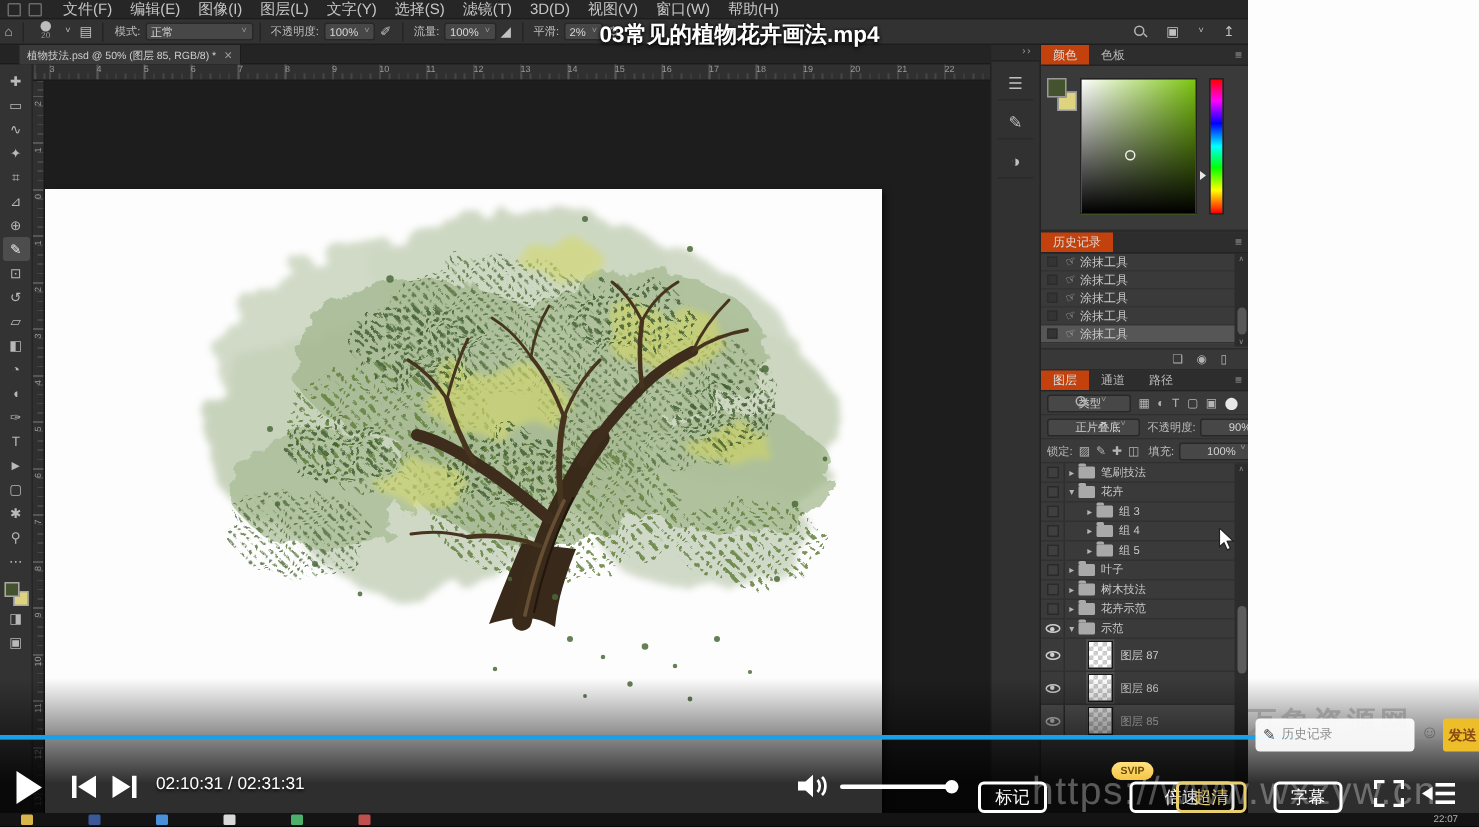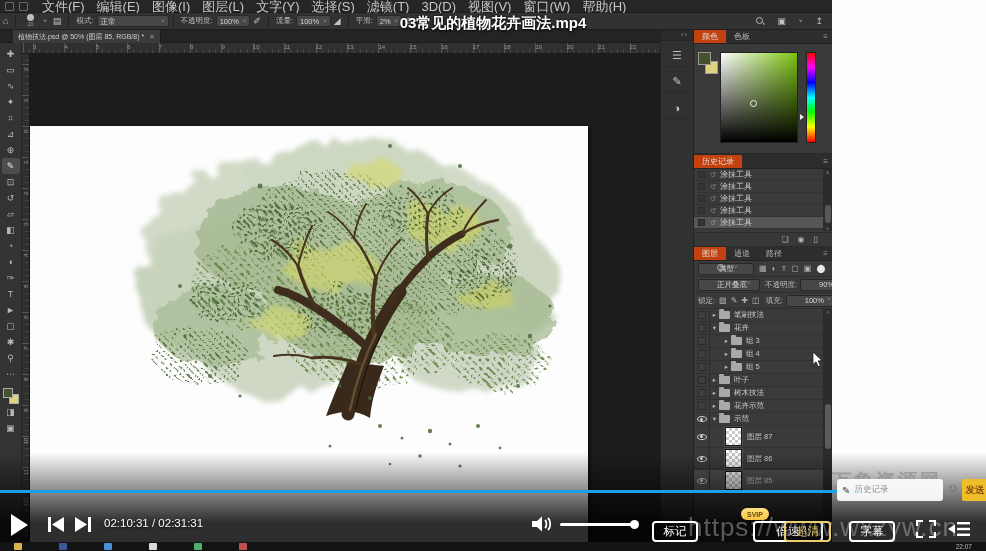--- a/index.html
+++ b/index.html
@@ -7,21 +7,21 @@
          font-family:"Liberation Sans",sans-serif;-webkit-font-smoothing:antialiased;}
   #stage *{box-sizing:border-box;}
 
   
   #ps{position:absolute;left:0;top:0;width:832px;height:542px;background:#2a2a2a;overflow:hidden;}
   #white-area{position:absolute;left:832px;top:0;width:154px;height:542px;background:#fdfdfd;}
 
   #menubar{position:absolute;left:0;top:0;width:832px;height:13px;background:#262626;display:flex;align-items:center;border-bottom:1px solid #1c1c1c;}
   .mb-icon{width:9px;height:9px;border:1px solid #6a6a6a;margin-left:5px;border-radius:1px;}
   #menu-items{display:flex;margin-left:8px;}
-  .menu-item{font-size:13px;color:#c6c6c6;padding:0 6px;line-height:13px;white-space:nowrap;}
+  .menu-item{font-size:10px;color:#c6c6c6;padding:0 6px;line-height:13px;white-space:nowrap;}
 
   #optionsbar{position:absolute;left:0;top:13px;width:832px;height:17px;background:#323232;border-bottom:1px solid #1e1e1e;display:flex;align-items:center;font-size:7.5px;color:#bdbdbd;}
   .ob-sep{width:1px;height:13px;background:#242424;margin:0 4px;}
   .ob-ico{color:#c2c2c2;font-size:9px;line-height:15px;padding:0 3px;}
   .ob-dd{background:#474747;border:1px solid #282828;border-radius:2px;height:12px;line-height:11px;padding:0 3px;color:#d6d6d6;display:flex;align-items:center;white-space:nowrap;}
   .ob-dd .car{margin-left:4px;font-size:6px;color:#9b9b9b;}
   .ob-lab{margin:0 3px;white-space:nowrap;}
   .brush-prev{display:flex;flex-direction:column;align-items:center;width:20px;line-height:1;}
   .brush-prev .dot{width:7px;height:7px;border-radius:50%;background:#bdbdbd;}
   .brush-prev .num{font-size:5.5px;color:#9a9a9a;margin-top:1px;}

